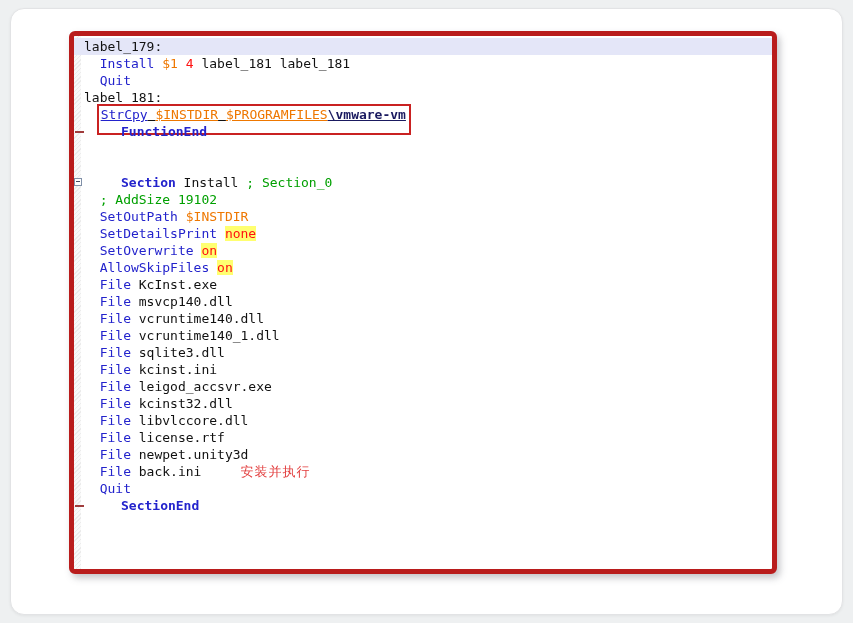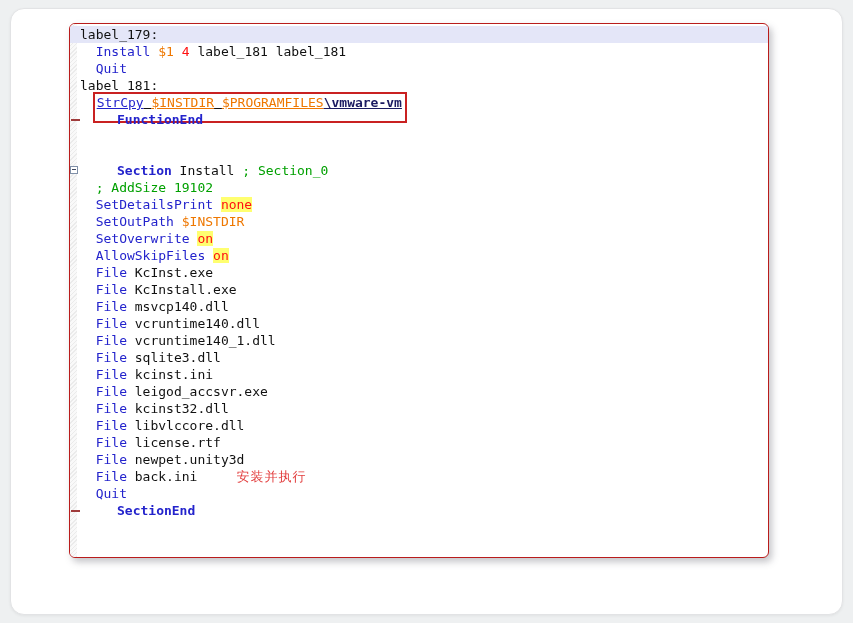--- a/index.html
+++ b/index.html
@@ -11,23 +11,23 @@
     overflow:hidden;
   }
   .card{
     position:absolute;left:10px;top:8px;right:10px;bottom:8px;
     background:#ffffff;
     border:1px solid #e2e3e5;
     border-radius:14px;
     box-shadow:0 1px 3px rgba(0,0,0,0.06);
   }
   .code-panel{
-    position:absolute;left:58px;top:14px;width:698px;height:533px;
+    position:absolute;left:58px;top:22px;width:698px;height:533px;
     background:#ffffff;
-    border:1px solid #b91c1c;
+    border:5px solid #b91c1c;
     border-radius:6px;
     box-shadow:3px 4px 7px rgba(90,90,100,0.35);
     overflow:hidden;
   }
   .gutter{
     position:absolute;left:0;top:0;bottom:0;width:7px;
     background:repeating-linear-gradient(135deg,#ebebeb 0px,#ebebeb 1px,#f9f9f9 1px,#f9f9f9 3px);
     z-index:0;
   }
   .code-lines{
@@ -91,26 +91,25 @@
         <div class="line sel"><span class="tk-plain">label_179:</span></div>
         <div class="line"><span class="tk-plain">  </span><span class="tk-kw">Install</span><span class="tk-plain"> </span><span class="tk-var">$1</span><span class="tk-plain"> </span><span class="tk-num">4</span><span class="tk-plain"> label_181 label_181</span></div>
         <div class="line"><span class="tk-plain">  </span><span class="tk-kw">Quit</span></div>
         <div class="line"><span class="tk-plain">label 181:</span></div>
         <div class="line"><span class="tk-plain">  </span><span class="redbox"><span class="tk-kw tk-u">StrCpy</span><span class="tk-plain tk-u"> </span><span class="tk-var tk-u">$INSTDIR</span><span class="tk-plain tk-u"> </span><span class="tk-var tk-u">$PROGRAMFILES</span><span class="tk-path tk-u">\vmware-vm</span></span></div>
         <div class="line"><span class="marker-dash"></span><span class="tk-kwb">FunctionEnd</span></div>
         <div class="line"></div>
         <div class="line"></div>
         <div class="line"><span class="marker-fold"></span><span class="tk-kwb">Section</span><span class="tk-plain"> Install </span><span class="tk-cmt">; Section_0</span></div>
         <div class="line"><span class="tk-plain">  </span><span class="tk-cmt">; AddSize 19102</span></div>
+        <div class="line"><span class="tk-plain">  </span><span class="tk-kw">SetOutPath</span><span class="tk-plain"> </span><span class="tk-var">$INSTDIR</span></div>
         <div class="line"><span class="tk-plain">  </span><span class="tk-kw">SetDetailsPrint</span><span class="tk-plain"> </span><span class="tk-flag">none</span></div>
-        <div class="line"><span class="tk-plain">  </span><span class="tk-kw">SetOutPath</span><span class="tk-plain"> </span><span class="tk-var">$INSTDIR</span></div>
         <div class="line"><span class="tk-plain">  </span><span class="tk-kw">SetOverwrite</span><span class="tk-plain"> </span><span class="tk-flag">on</span></div>
         <div class="line"><span class="tk-plain">  </span><span class="tk-kw">AllowSkipFiles</span><span class="tk-plain"> </span><span class="tk-flag">on</span></div>
         <div class="line"><span class="tk-plain">  </span><span class="tk-kw">File</span><span class="tk-plain"> KcInst.exe</span></div>
-        <div class="line"><span class="tk-plain">  </span><span class="tk-kw">File</span><span class="tk-plain"> KcInstall.exe</span></div>
         <div class="line"><span class="tk-plain">  </span><span class="tk-kw">File</span><span class="tk-plain"> msvcp140.dll</span></div>
         <div class="line"><span class="tk-plain">  </span><span class="tk-kw">File</span><span class="tk-plain"> vcruntime140.dll</span></div>
         <div class="line"><span class="tk-plain">  </span><span class="tk-kw">File</span><span class="tk-plain"> vcruntime140_1.dll</span></div>
         <div class="line"><span class="tk-plain">  </span><span class="tk-kw">File</span><span class="tk-plain"> sqlite3.dll</span></div>
         <div class="line"><span class="tk-plain">  </span><span class="tk-kw">File</span><span class="tk-plain"> kcinst.ini</span></div>
         <div class="line"><span class="tk-plain">  </span><span class="tk-kw">File</span><span class="tk-plain"> leigod_accsvr.exe</span></div>
         <div class="line"><span class="tk-plain">  </span><span class="tk-kw">File</span><span class="tk-plain"> kcinst32.dll</span></div>
         <div class="line"><span class="tk-plain">  </span><span class="tk-kw">File</span><span class="tk-plain"> libvlccore.dll</span></div>
         <div class="line"><span class="tk-plain">  </span><span class="tk-kw">File</span><span class="tk-plain"> license.rtf</span></div>
         <div class="line"><span class="tk-plain">  </span><span class="tk-kw">File</span><span class="tk-plain"> newpet.unity3d</span></div>

